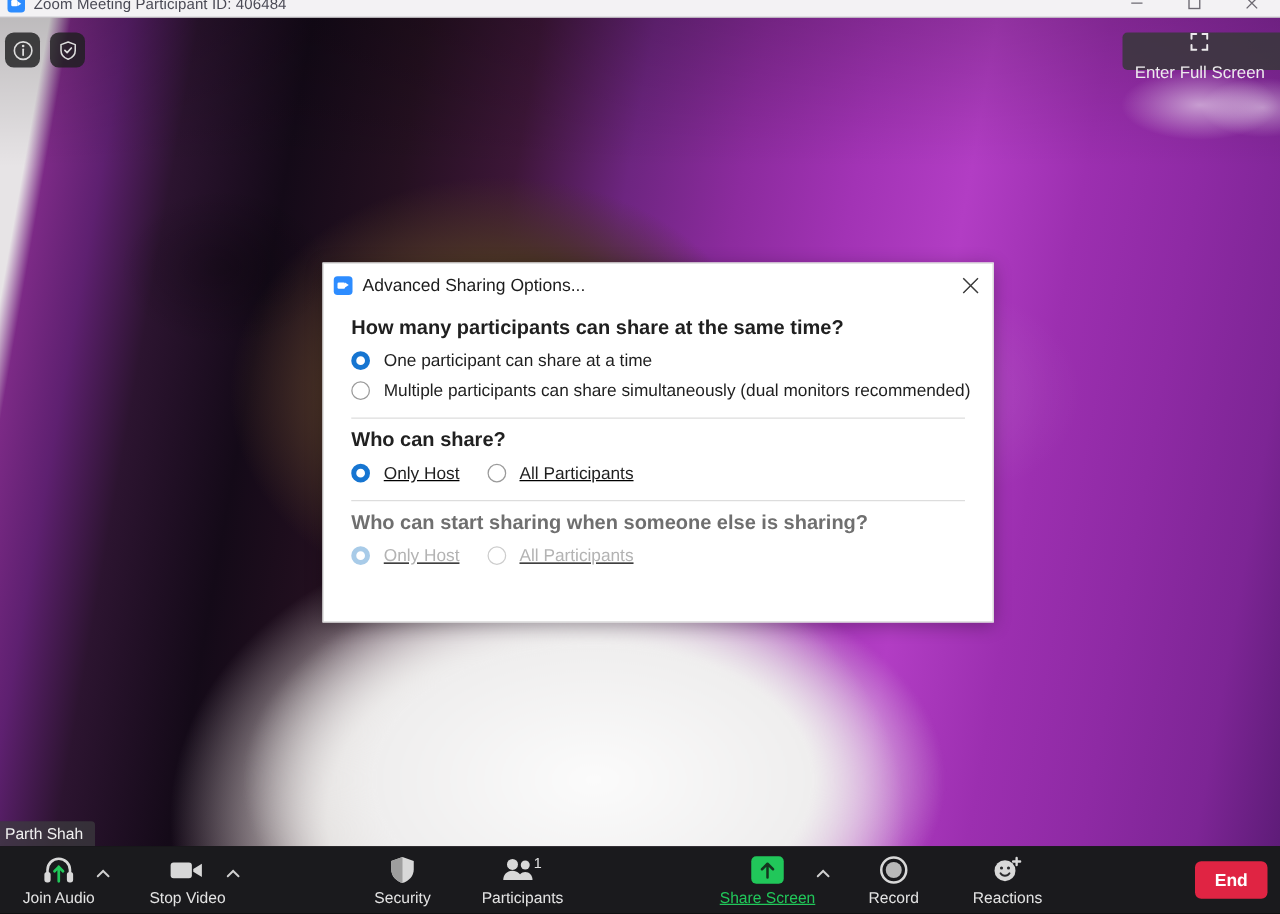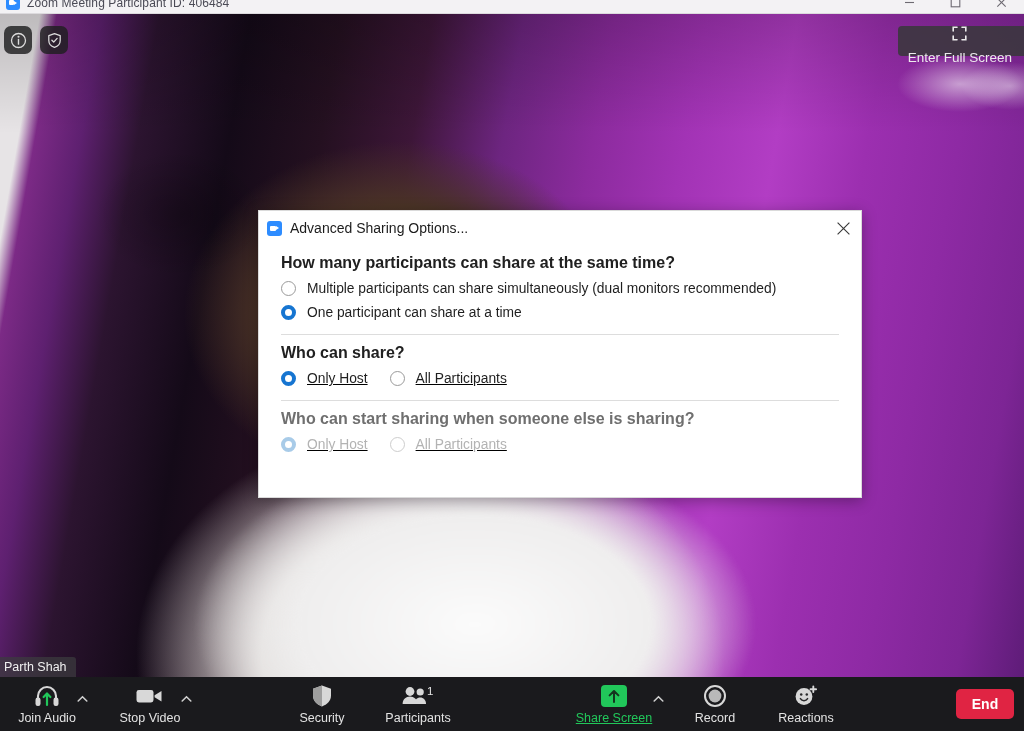--- a/index.html
+++ b/index.html
@@ -185,21 +185,21 @@
     align-items: center;
     border-radius: 0 3px 0 0;
     z-index: 10;
   }
 
   
   .dialog {
     position: absolute;
     left: 258px;
     top: 210px;
-    width: 604px;
+    width: 537px;
     height: 288px;
     background: #ffffff;
     border: 1px solid #dadada;
     box-shadow: 0 3px 14px rgba(0,0,0,.32);
     z-index: 30;
   }
   .dialog-header {
     height: 34px;
     display: flex;
     align-items: center;
@@ -437,26 +437,26 @@
           <path d="M1.6 1.6 L13.4 13.4 M13.4 1.6 L1.6 13.4" stroke="#3b3b3b" stroke-width="1.15" fill="none"></path>
         </svg>
       </div>
     </div>
 
     <div class="dialog-body">
 
       <div>
         <div class="section-title">How many participants can share at the same time?</div>
         <div class="radio-row">
+          <span class="radio checked"></span>
+          <span class="radio-label">One participant can share at a time</span>
+        </div>
+        <div class="radio-row">
           <span class="radio"></span>
           <span class="radio-label">Multiple participants can share simultaneously (dual monitors recommended)</span>
-        </div>
-        <div class="radio-row">
-          <span class="radio checked"></span>
-          <span class="radio-label">One participant can share at a time</span>
         </div>
         <div class="divider"></div>
       </div>
 
       <div>
         <div class="section-title">Who can share?</div>
         <div class="radio-row inline">
           <span class="radio checked"></span>
           <span class="radio-label gap-right">Only Host</span>
           <span class="radio"></span>

